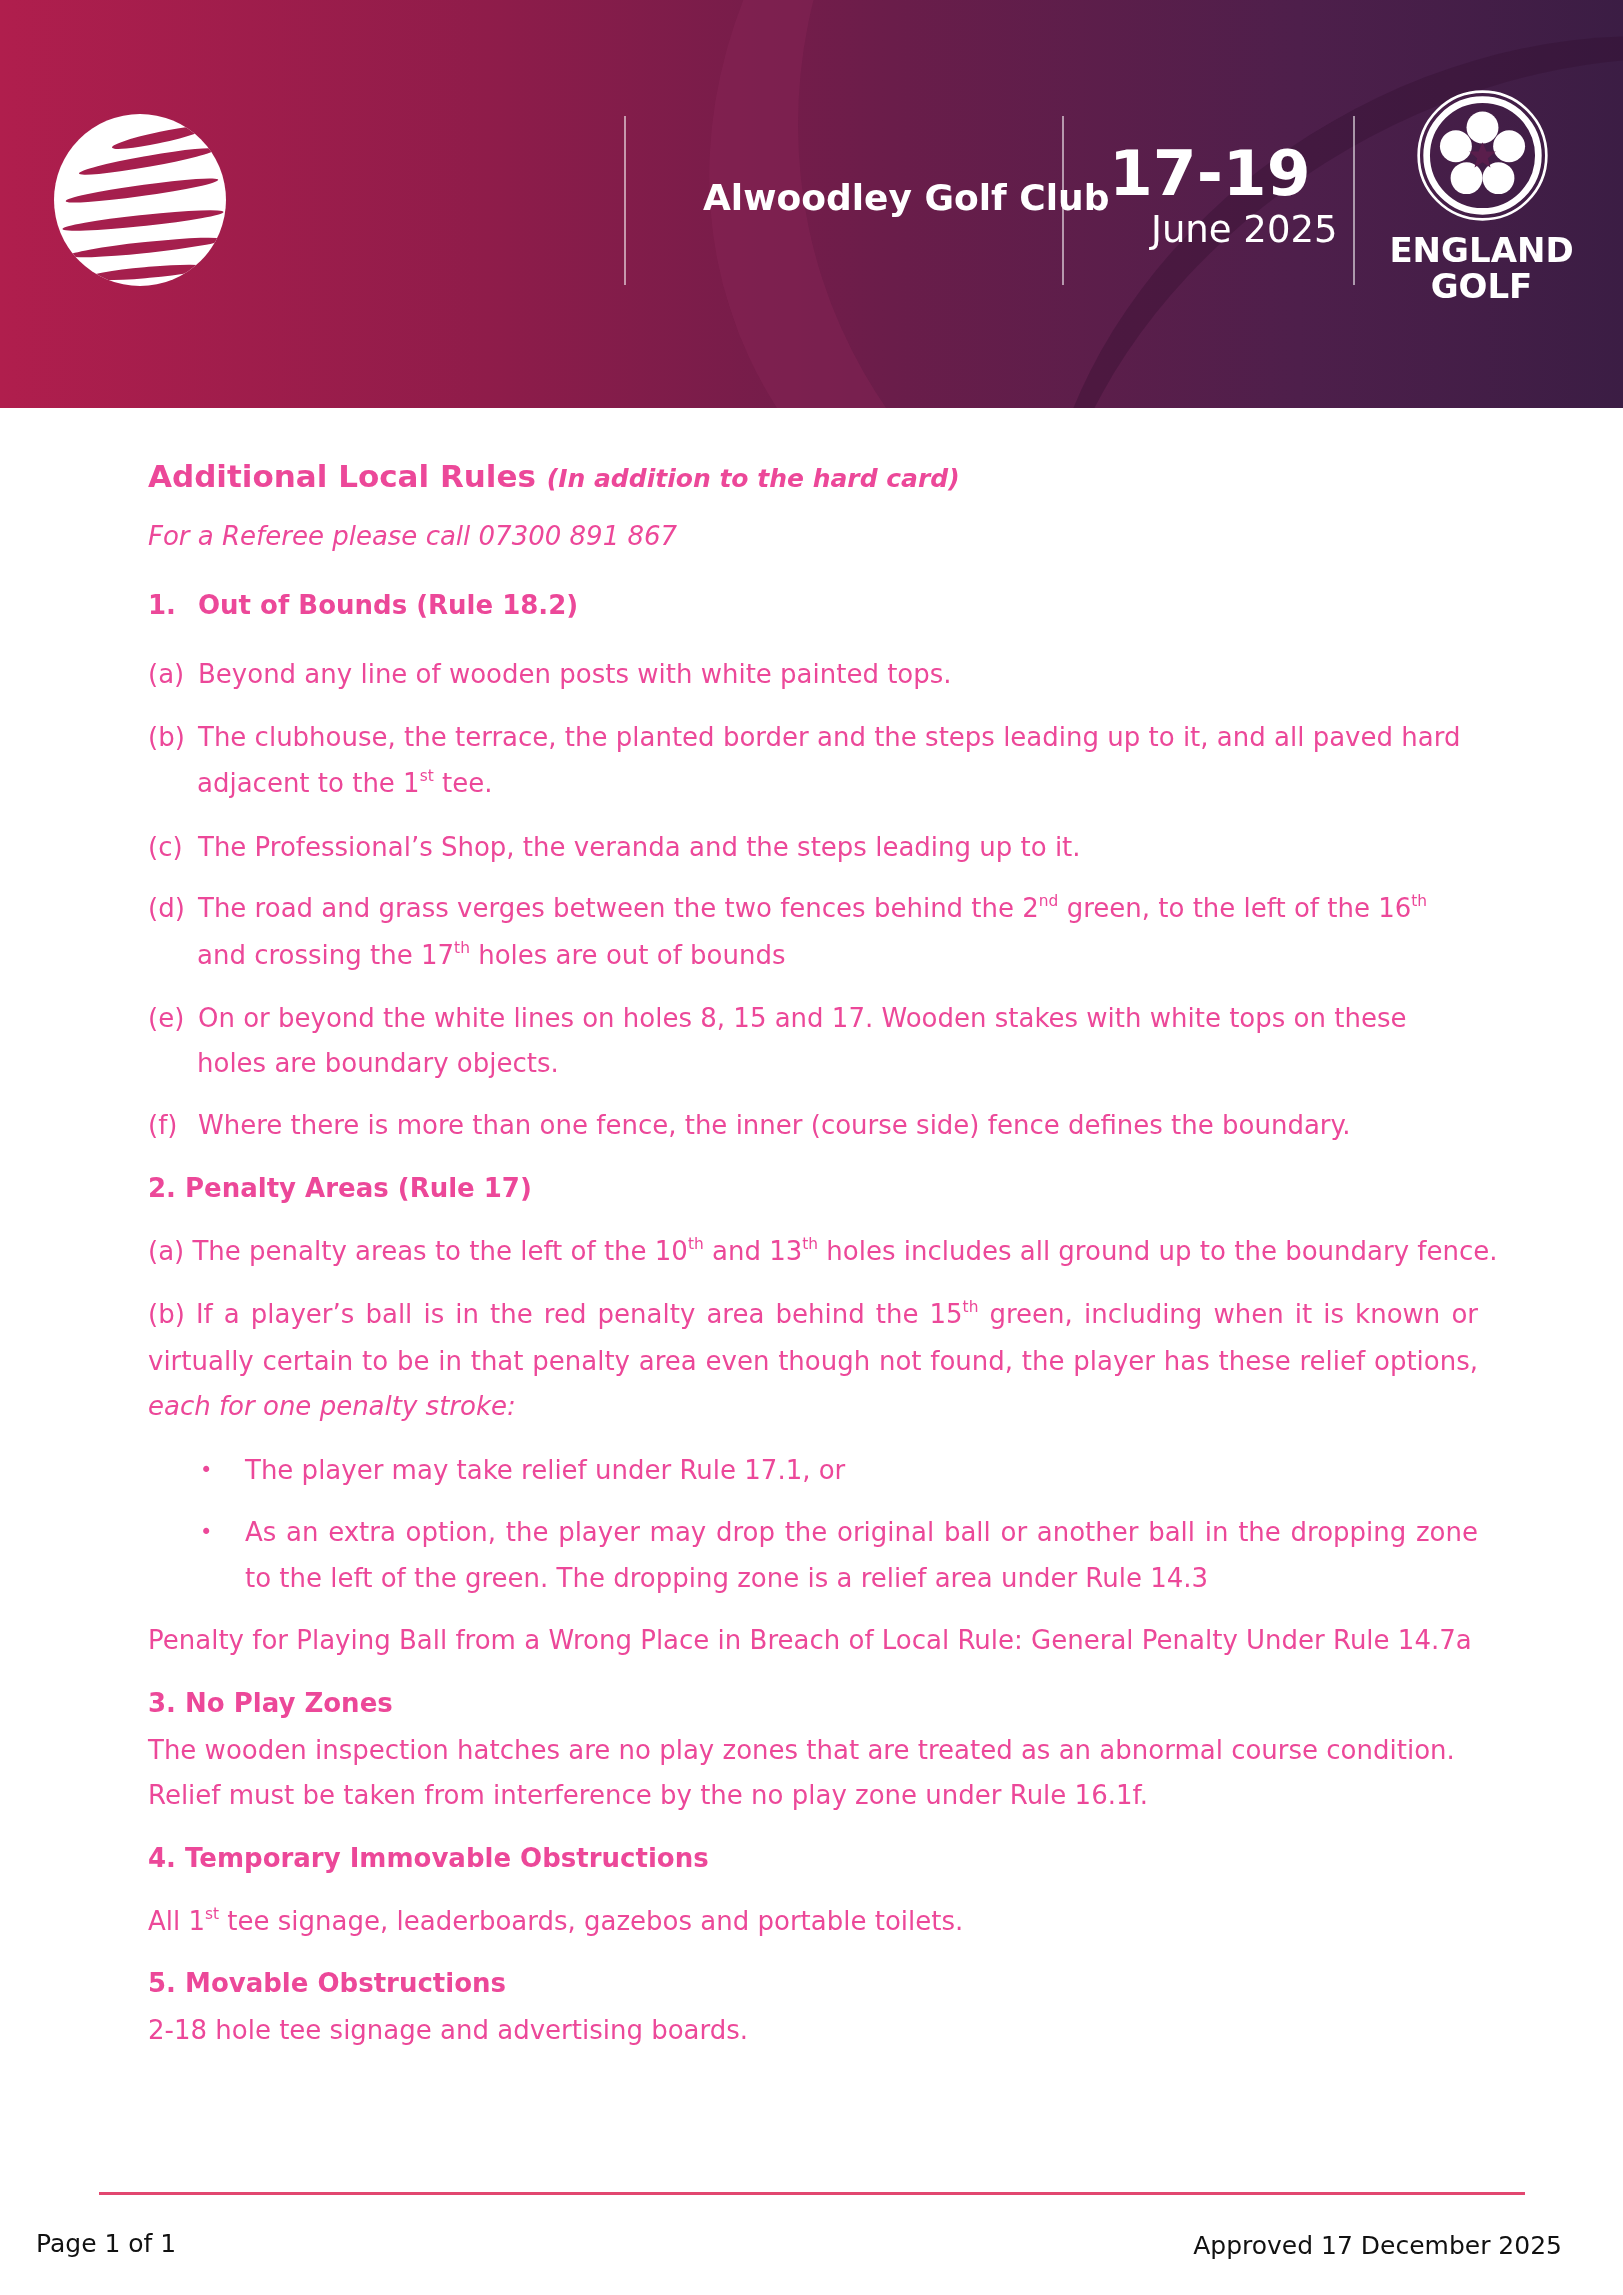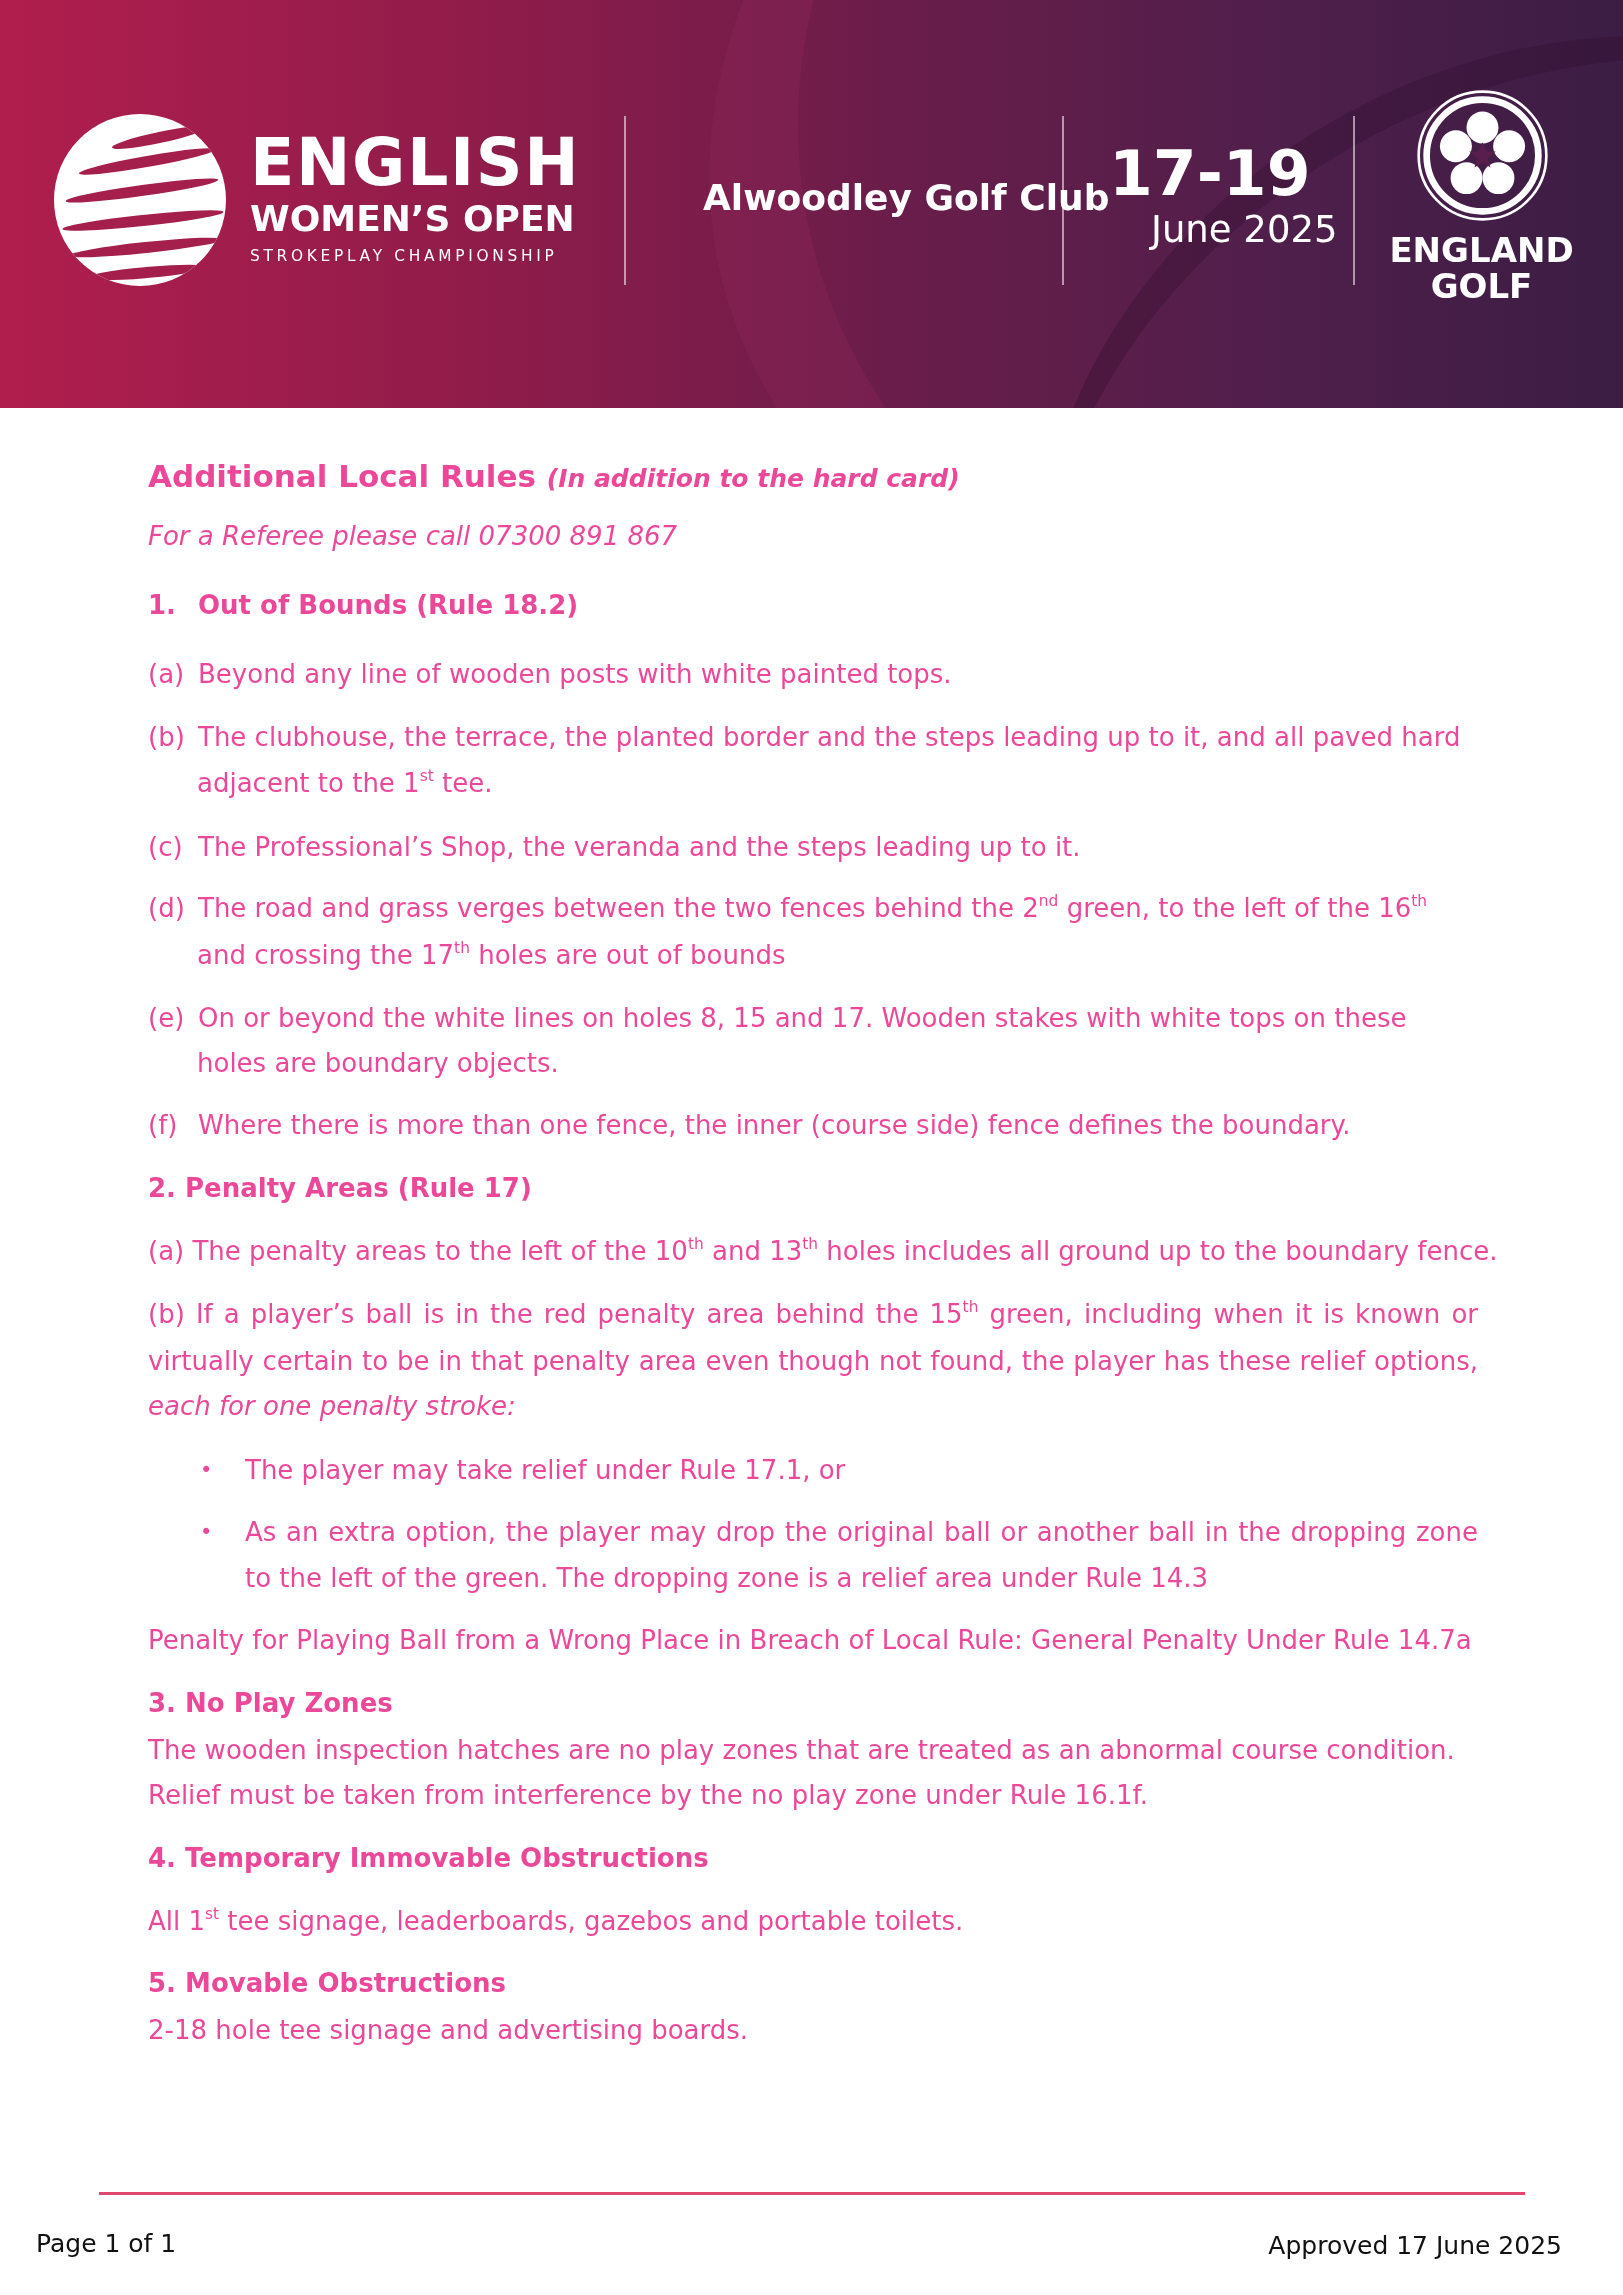--- a/index.html
+++ b/index.html
@@ -63,25 +63,20 @@
 
   <div class="ball">
     <div class="stripe" style="left:57px; top:18px; width:97px; transform:rotate(-12deg);"></div>
     <div class="stripe" style="left:24px; top:42px; width:138px; transform:rotate(-10deg);"></div>
     <div class="stripe" style="left:11.4px; top:71px; width:154px; transform:rotate(-8deg);"></div>
     <div class="stripe" style="left:8px; top:101px; width:162px; transform:rotate(-6deg);"></div>
     <div class="stripe" style="left:14.6px; top:128px; width:154px; transform:rotate(-6deg);"></div>
     <div class="stripe" style="left:32px; top:153px; width:122px; transform:rotate(-5deg);"></div>
   </div>
 
-  <div class="logo-text">
-    <div class="logo-l1">ENGLISH</div>
-    <div class="logo-l2">WOMEN’S OPEN</div>
-    <div class="logo-l3">STROKEPLAY CHAMPIONSHIP</div>
-  </div>
 
   <div class="vdiv" style="left:624px;"></div>
   <div class="venue">Alwoodley Golf Club</div>
 
   <div class="vdiv" style="left:1062px;"></div>
   <div class="dates">
     <div class="dates-big">17-19</div>
     <div class="dates-sub">June 2025</div>
   </div>
 
@@ -166,14 +161,14 @@
   <div class="ln" style="top:1905px;">
     <span>All 1</span><sup>st</sup><span> tee signage, leaderboards, gazebos and portable toilets.</span>
   </div>
 
   <div class="ln b" style="top:1967px;">5. Movable Obstructions</div>
   <div class="ln" style="top:2014px;">2-18 hole tee signage and advertising boards.</div>
 </div>
 
 <div class="footer-rule"></div>
 <div class="footer-left">Page 1 of 1</div>
-<div class="footer-right">Approved 17 June 2025</div>
+<div class="footer-right">Approved 17 December 2025</div>
 
 
 </body></html>

